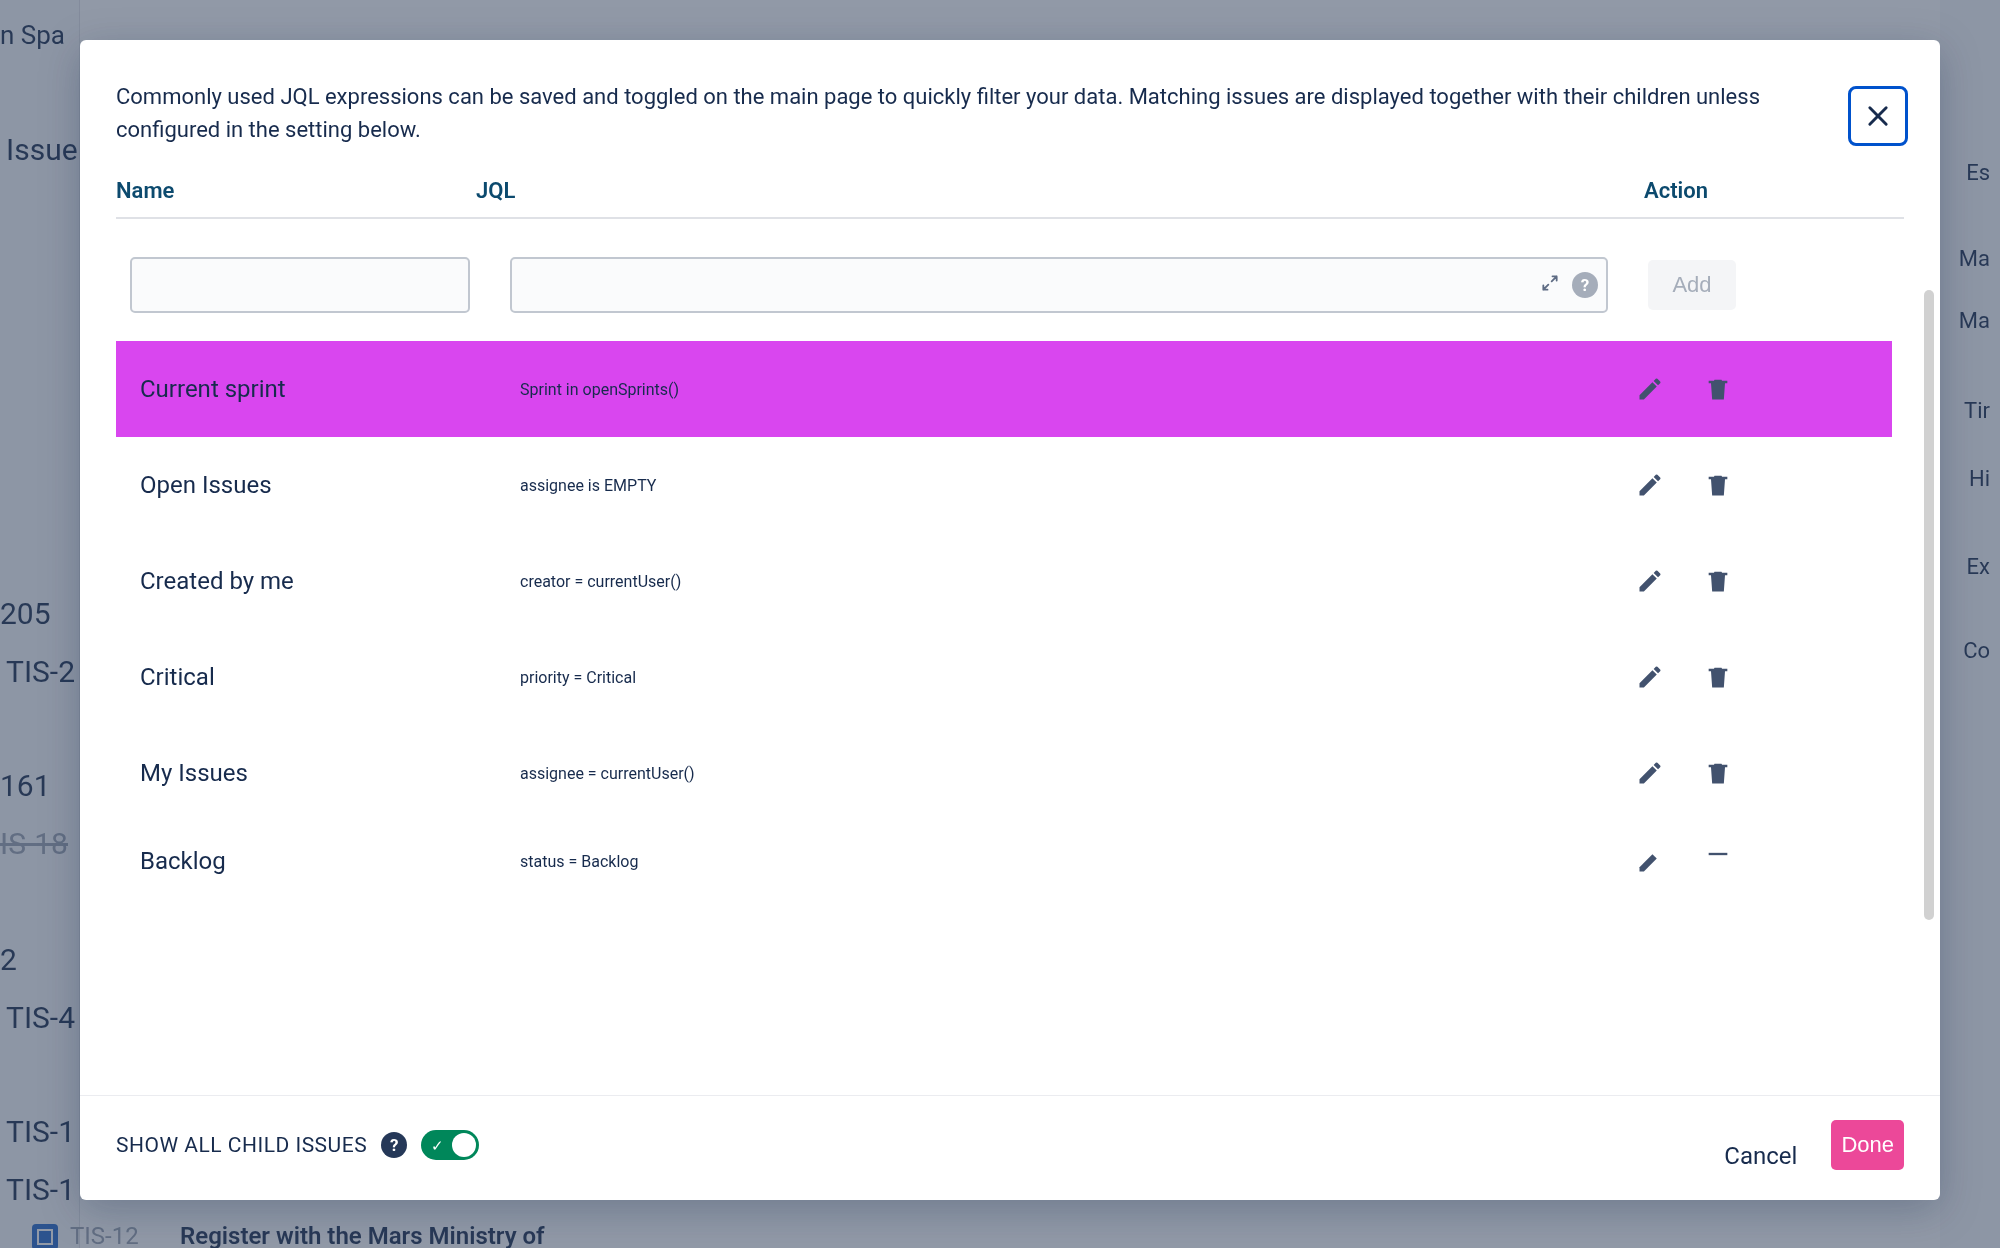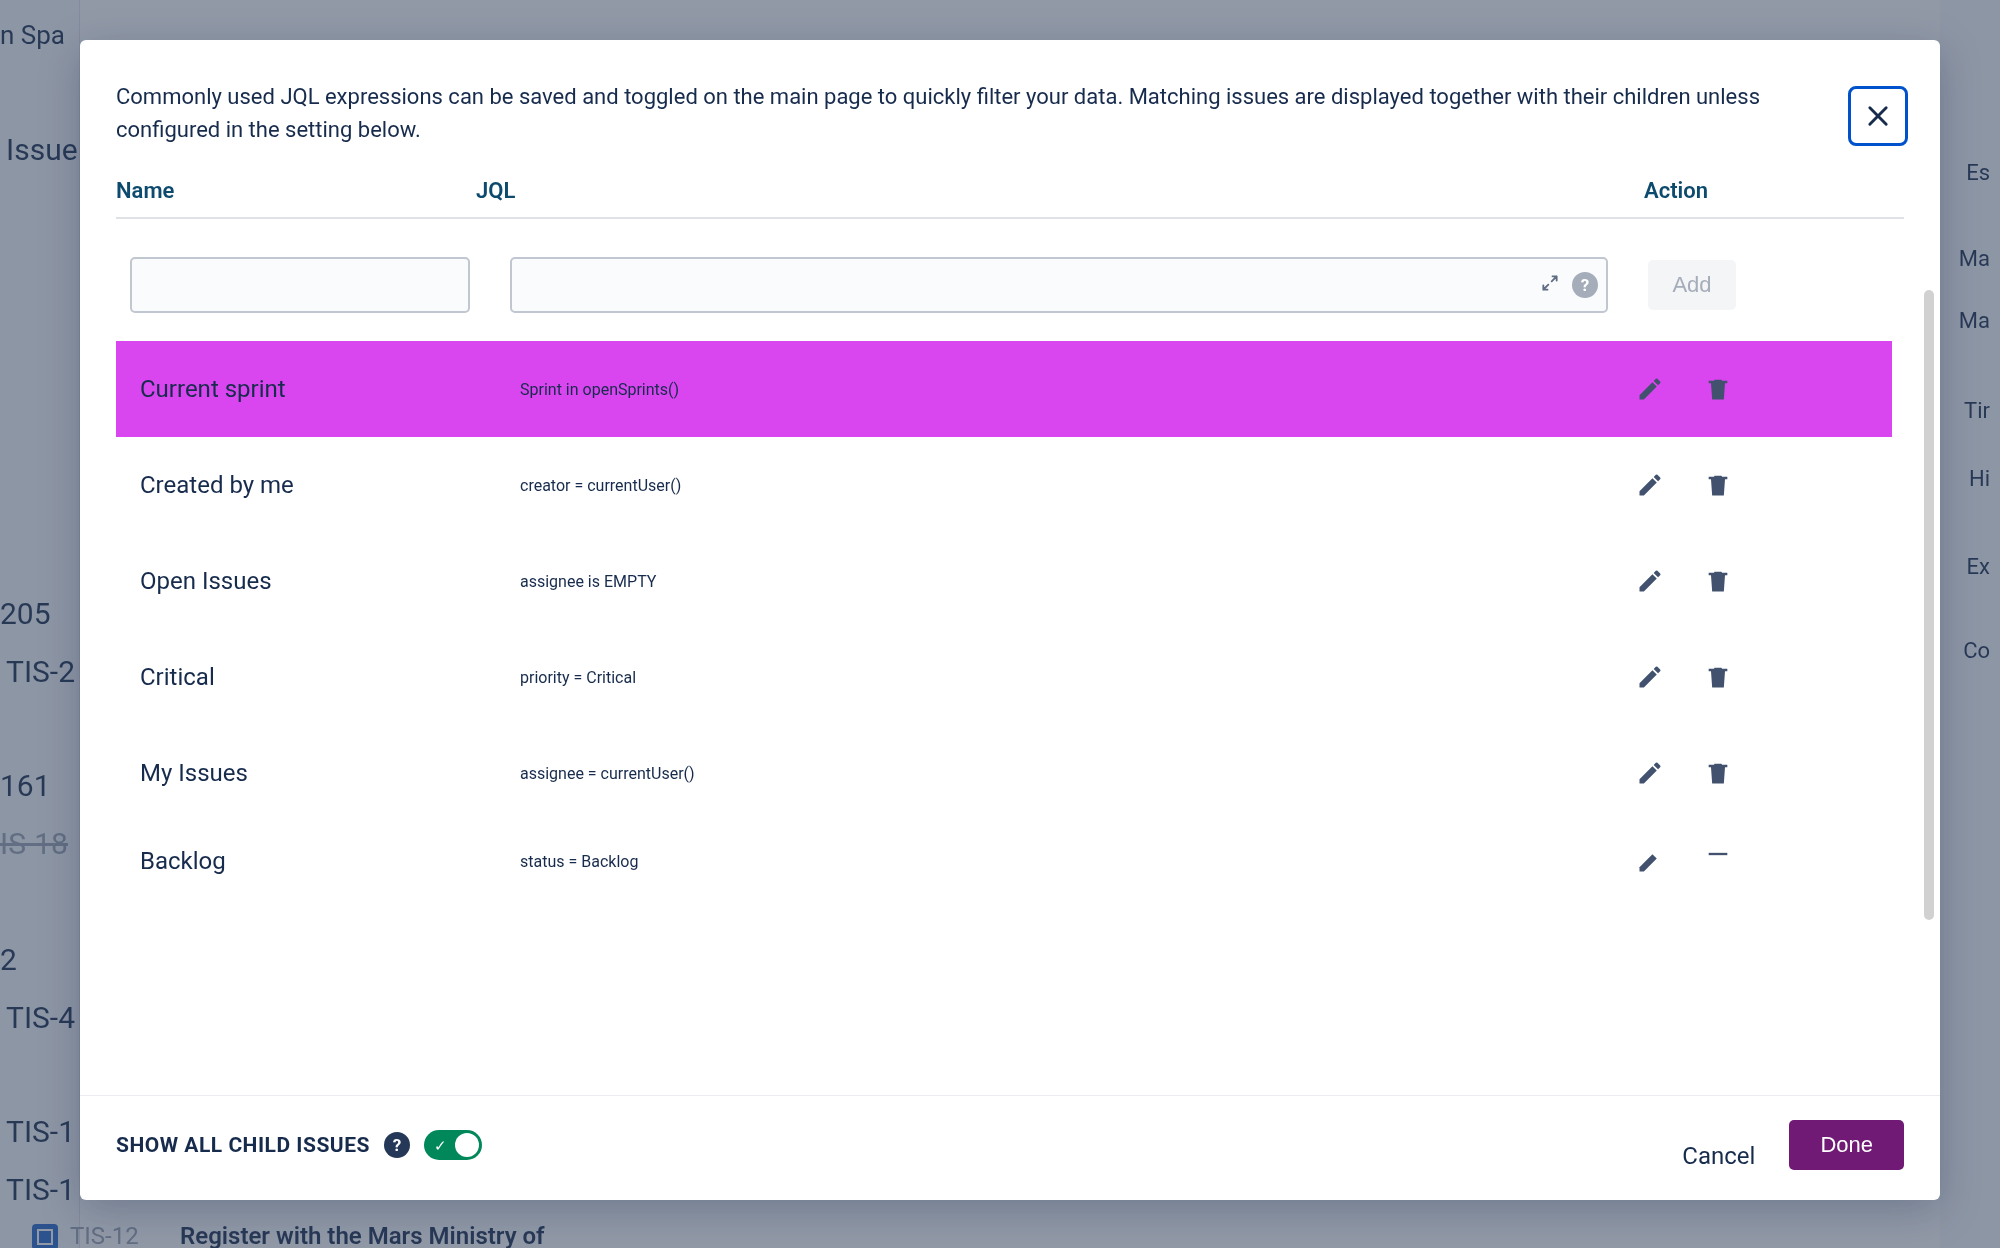--- a/index.html
+++ b/index.html
@@ -228,21 +228,21 @@
       align-items: center;
       justify-content: space-between;
     }
     .footer-left {
       display: flex;
       align-items: center;
       gap: 14px;
     }
     .footer-label {
       font-size: 21px;
-      font-weight: 700;
+      font-weight: 400;
       color: #172b4d;
       letter-spacing: 0.5px;
     }
     .help-round {
       width: 26px; height: 26px;
       border-radius: 50%;
       background: #253858;
       color: #fff;
       font-size: 17px;
       font-weight: 700;
@@ -275,26 +275,26 @@
       display: flex;
       align-items: flex-end;
       gap: 34px;
     }
     .cancel-link {
       font-size: 24px;
       color: #172b4d;
       cursor: pointer;
     }
     .done-btn {
-      background: #701a75;
+      background: #ec4899;
       color: #fff;
       font-size: 22px;
       border: none;
       border-radius: 5px;
-      padding: 12px 31px;
+      padding: 12px 10px;
       cursor: pointer;
     }
 
     .cutoff {
       height: 60px;
       overflow: hidden;
     }
 
     .icon-clone {
       display:inline-block;
@@ -386,35 +386,35 @@
           <span class="action-icon"><svg viewBox="0 0 24 24">
                 <path fill="#42526e" d="M3 17.25V21h3.75L17.81 9.94l-3.75-3.75L3 17.25zM20.71 7.04a1 1 0 0 0 0-1.41l-2.34-2.34a1 1 0 0 0-1.41 0l-1.83 1.83 3.75 3.75 1.83-1.83z"></path>
               </svg></span>
           <span class="action-icon"><svg viewBox="0 0 24 24">
                 <path fill="#42526e" d="M6 7h12l-1 14H7L6 7zm3-3h6l1 2H8l1-2zM4 5h16v2H4z"></path>
               </svg></span>
         </div>
       </div>
 
       <div class="filter-row">
+        <div class="filter-name">Open Issues</div>
+        <div class="filter-jql">assignee is EMPTY</div>
+        <div class="actions">
+          <span class="action-icon"><svg viewBox="0 0 24 24">
+                <path fill="#42526e" d="M3 17.25V21h3.75L17.81 9.94l-3.75-3.75L3 17.25zM20.71 7.04a1 1 0 0 0 0-1.41l-2.34-2.34a1 1 0 0 0-1.41 0l-1.83 1.83 3.75 3.75 1.83-1.83z"></path>
+              </svg></span>
+          <span class="action-icon"><svg viewBox="0 0 24 24">
+                <path fill="#42526e" d="M6 7h12l-1 14H7L6 7zm3-3h6l1 2H8l1-2zM4 5h16v2H4z"></path>
+              </svg></span>
+        </div>
+      </div>
+
+      <div class="filter-row">
         <div class="filter-name">Created by me</div>
         <div class="filter-jql">creator = currentUser()</div>
-        <div class="actions">
-          <span class="action-icon"><svg viewBox="0 0 24 24">
-                <path fill="#42526e" d="M3 17.25V21h3.75L17.81 9.94l-3.75-3.75L3 17.25zM20.71 7.04a1 1 0 0 0 0-1.41l-2.34-2.34a1 1 0 0 0-1.41 0l-1.83 1.83 3.75 3.75 1.83-1.83z"></path>
-              </svg></span>
-          <span class="action-icon"><svg viewBox="0 0 24 24">
-                <path fill="#42526e" d="M6 7h12l-1 14H7L6 7zm3-3h6l1 2H8l1-2zM4 5h16v2H4z"></path>
-              </svg></span>
-        </div>
-      </div>
-
-      <div class="filter-row">
-        <div class="filter-name">Open Issues</div>
-        <div class="filter-jql">assignee is EMPTY</div>
         <div class="actions">
           <span class="action-icon"><svg viewBox="0 0 24 24">
                 <path fill="#42526e" d="M3 17.25V21h3.75L17.81 9.94l-3.75-3.75L3 17.25zM20.71 7.04a1 1 0 0 0 0-1.41l-2.34-2.34a1 1 0 0 0-1.41 0l-1.83 1.83 3.75 3.75 1.83-1.83z"></path>
               </svg></span>
           <span class="action-icon"><svg viewBox="0 0 24 24">
                 <path fill="#42526e" d="M6 7h12l-1 14H7L6 7zm3-3h6l1 2H8l1-2zM4 5h16v2H4z"></path>
               </svg></span>
         </div>
       </div>
 

